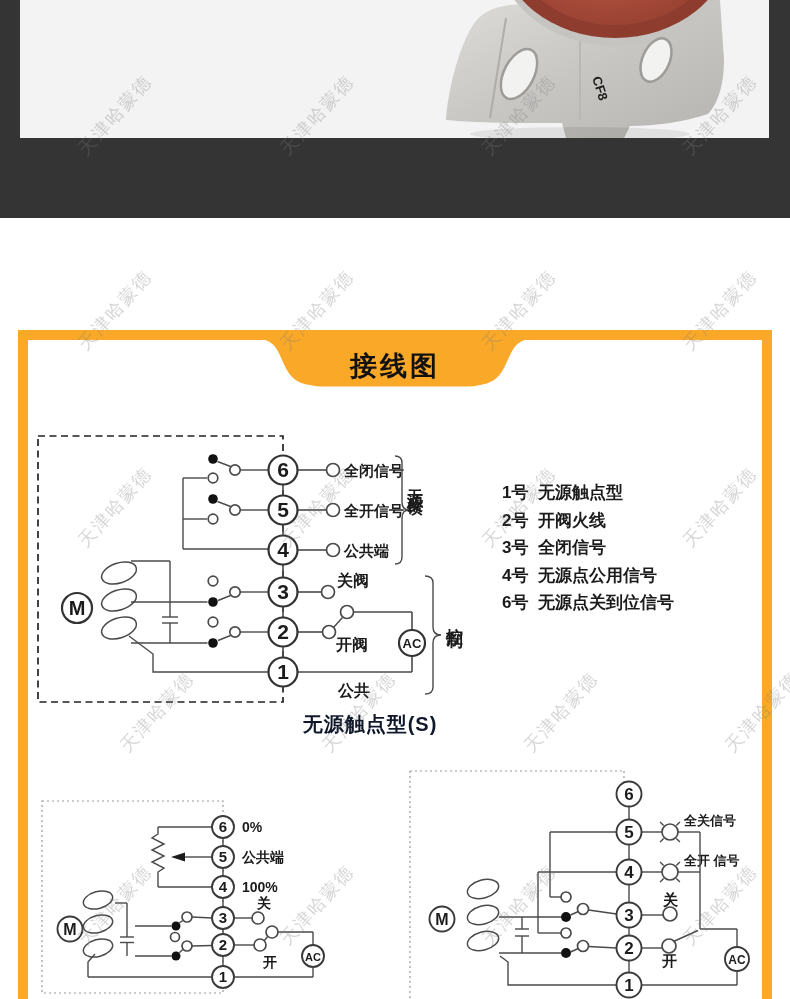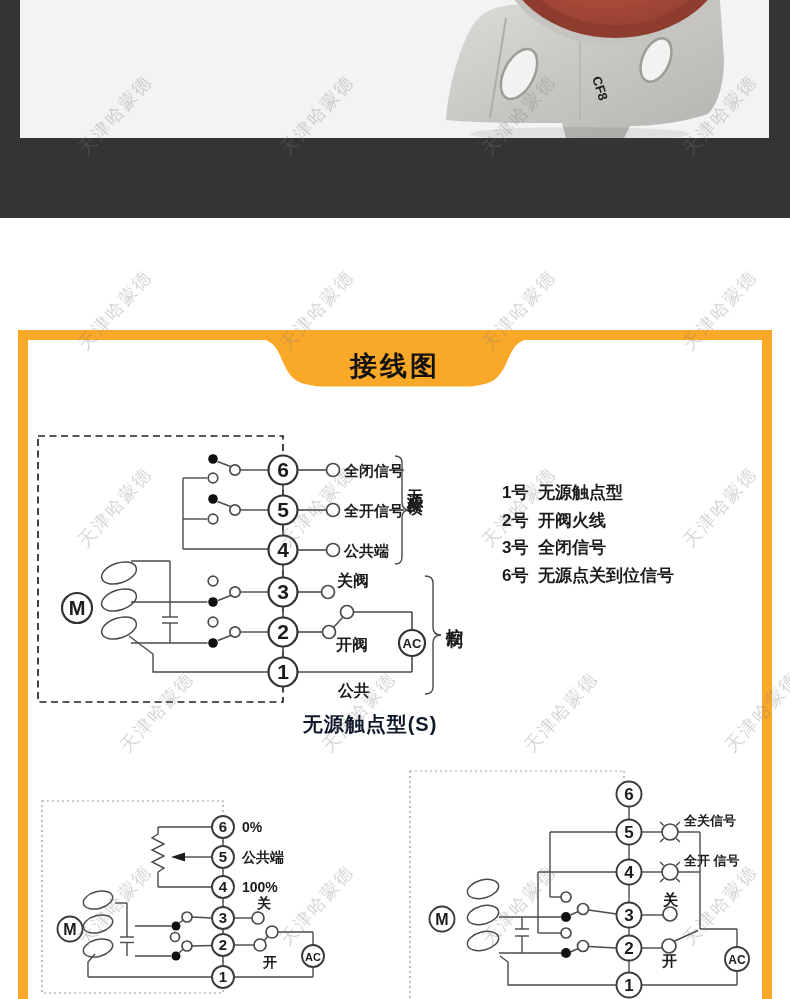--- a/index.html
+++ b/index.html
@@ -194,20 +194,24 @@
         <span class="legend-no">1号</span>
         <span>无源触点型</span>
       </div>
     <div class="legend-row">
         <span class="legend-no">2号</span>
         <span>开阀火线</span>
       </div>
     <div class="legend-row">
         <span class="legend-no">3号</span>
         <span>全闭信号</span>
+      </div>
+    <div class="legend-row">
+        <span class="legend-no">4号</span>
+        <span>无源点公用信号</span>
       </div>
     <div class="legend-row">
         <span class="legend-no">6号</span>
         <span>无源点关到位信号</span>
       </div>
   </div>
 
   <div class="abs" id="caption">无源触点型(S)</div>
 
   <svg class="abs" style="left:35px;top:790px;" width="330" height="209" viewBox="0 0 330 209">

